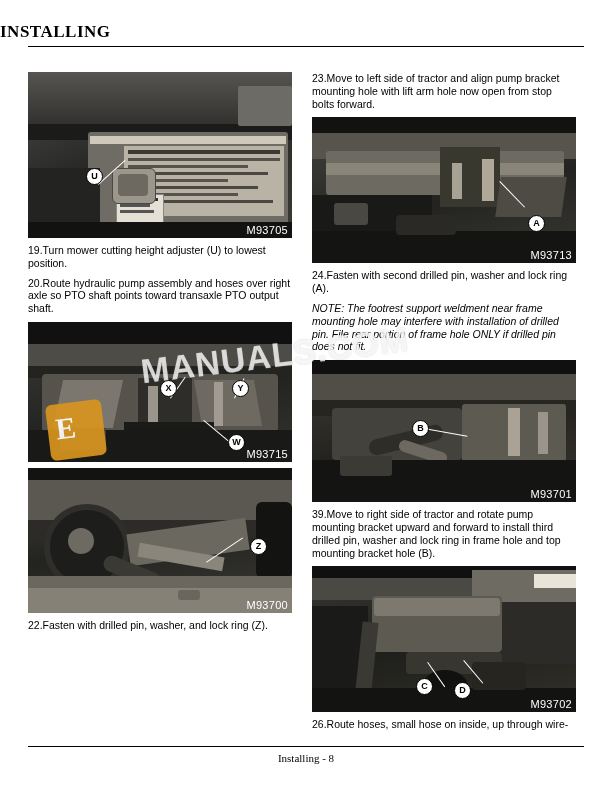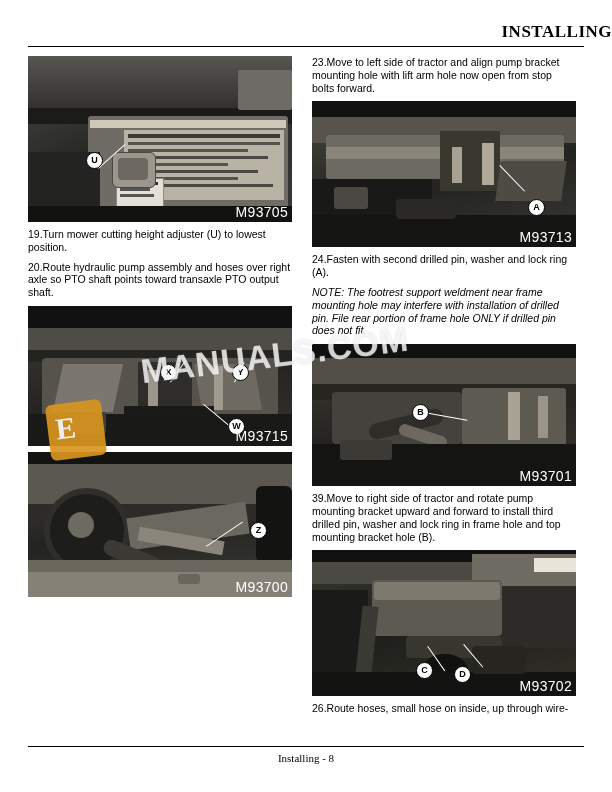--- a/index.html
+++ b/index.html
@@ -20,21 +20,21 @@
     left: 0; top: 0;
     width: 612px; height: 792px;
   }
 
   
   .header-title {
     position: absolute;
     top: 22px;
     left: 0;
     width: 612px;
-    text-align: right;
+    text-align: left;
     font-family: "Liberation Serif", serif;
     font-weight: bold;
     font-size: 17px;
     letter-spacing: 0.5px;
   }
   .header-rule {
     position: absolute;
     top: 46px;
     left: 28px;
     width: 556px;
@@ -58,21 +58,21 @@
     width: 612px;
     text-align: center;
     font-size: 11px;
     font-family: "Liberation Serif", serif;
   }
 
   
   .col {
     position: absolute;
     width: 264px;
-    top: 56px;
+    top: 72px;
   }
   .col-left { left: 28px; }
   .col-right { left: 312px; }
 
   p.step, p.note {
     margin: 0 0 7px 0;
     font-size: 10.5px;
     line-height: 1.22;
     font-family: "Liberation Sans", sans-serif;
   }
@@ -87,21 +87,21 @@
     width: 264px;
     background: #2b2b2b;
     margin-bottom: 6px;
     overflow: hidden;
   }
   .photo .code {
     position: absolute;
     right: 4px;
     bottom: 2px;
     color: #ffffff;
-    font-size: 14px;
+    font-size: 11px;
     font-family: "Liberation Sans", sans-serif;
     letter-spacing: 0.3px;
     z-index: 40;
   }
   .callout {
     position: absolute;
     width: 15px; height: 15px;
     border-radius: 50%;
     background: #ffffff;
     border: 1px solid #000;
@@ -244,20 +244,21 @@
       <div class="sh" style="left:228px;top:34px;width:36px;height:76px;background:#131312;border-radius:6px;"></div>
       <div class="sh" style="left:0;top:108px;width:264px;height:37px;background:#6a675f;"></div>
       <div class="sh" style="left:0;top:120px;width:264px;height:25px;background:#858177;"></div>
       <div class="sh" style="left:150px;top:122px;width:22px;height:10px;background:#6a665e;border-radius:3px;"></div>
 
       <div class="leader" style="left:178px;top:94px;width:44px;transform:rotate(-34deg);"></div>
       <div class="callout" style="left:222px;top:70px;">Z</div>
       <div class="code">M93700</div>
     </div>
 
+    <p class="step">22.Fasten with drilled pin, washer, and lock ring (Z).</p>
   </div>
 
   <div class="col col-right">
 
     <p class="step">23.Move to left side of tractor and align pump bracket mounting hole with lift arm hole now open from stop bolts forward.</p>
 
     <div class="photo" style="height:146px;background:linear-gradient(165deg,#46453f 0%,#232321 55%,#3a3933 100%);">
       <div class="sh" style="left:0;top:0;width:264px;height:20px;background:#121211;"></div>
       <div class="sh" style="left:0;top:16px;width:264px;height:26px;background:#57544d;"></div>
       <div class="sh" style="left:14px;top:34px;width:238px;height:44px;background:#6d6a62;border-radius:3px;"></div>

